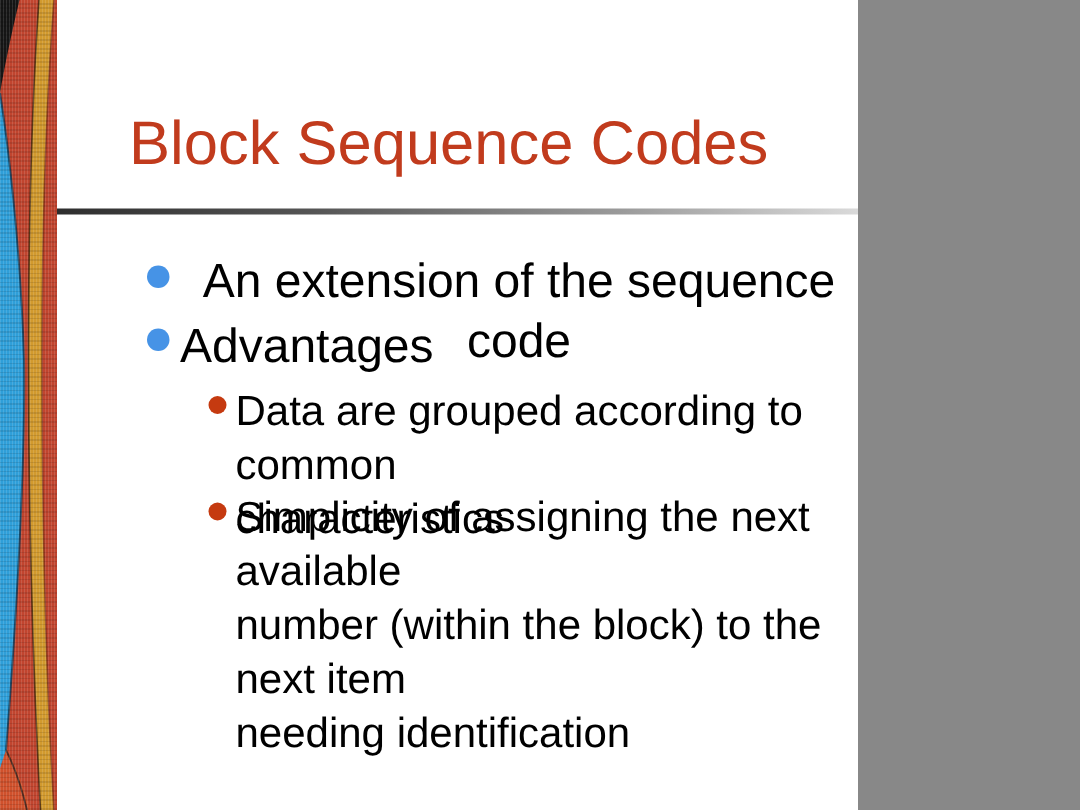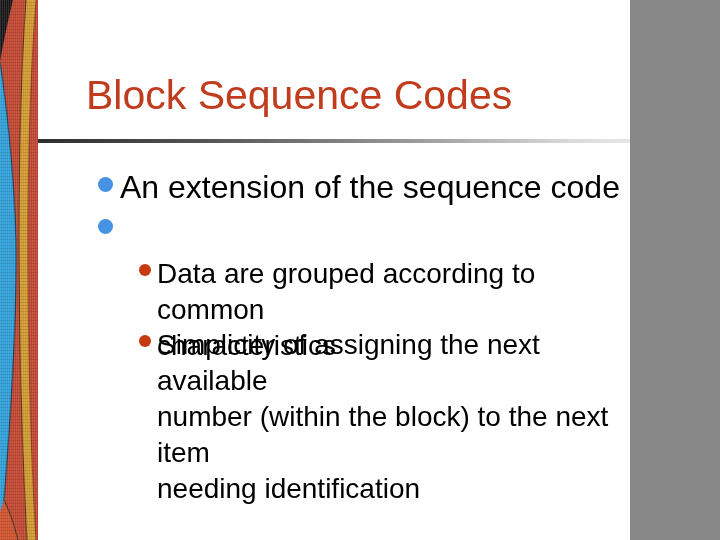--- a/index.html
+++ b/index.html
@@ -1,17 +1,17 @@
 <!DOCTYPE html>
 <html><head>
 <meta charset="utf-8">
 <style>
   html,body{margin:0;padding:0;background:#888;}
   .slide{
-    position:relative;width:630px;height:540px;background:#ffffff;
+    position:relative;width:572px;height:540px;background:#ffffff;
     overflow:hidden;font-family:"Liberation Sans","DejaVu Sans",sans-serif;
   }
   .strip{position:absolute;left:0;top:0;width:38px;height:540px;display:block;}
   .strip-texture{
     position:absolute;left:0;top:0;width:38px;height:540px;pointer-events:none;
     background:
       repeating-linear-gradient(0deg, rgba(0,0,0,0.10) 0 1px, rgba(0,0,0,0) 1px 3px),
       repeating-linear-gradient(90deg, rgba(255,255,255,0.12) 0 1px, rgba(255,255,255,0) 1px 2px);
   }
   .title{
@@ -59,20 +59,21 @@
 
   <div class="divider"></div>
 
   <div class="item item-l1" style="top:167px">
     <span class="dot l1dot"></span>
     <div class="txt l1txt">An extension of the sequence code</div>
   </div>
 
   <div class="item item-l1" style="top:210px">
     <span class="dot l1dot" style="margin-top:9px"></span>
+    <div class="txt l1txt">Advantages</div>
   </div>
 
   <div class="item item-l2" style="top:256px">
     <span class="dot l2dot"></span>
     <div class="txt l2txt">Data are grouped according to common
 characteristics</div>
   </div>
 
   <div class="item item-l2" style="top:327px">
     <span class="dot l2dot"></span>

